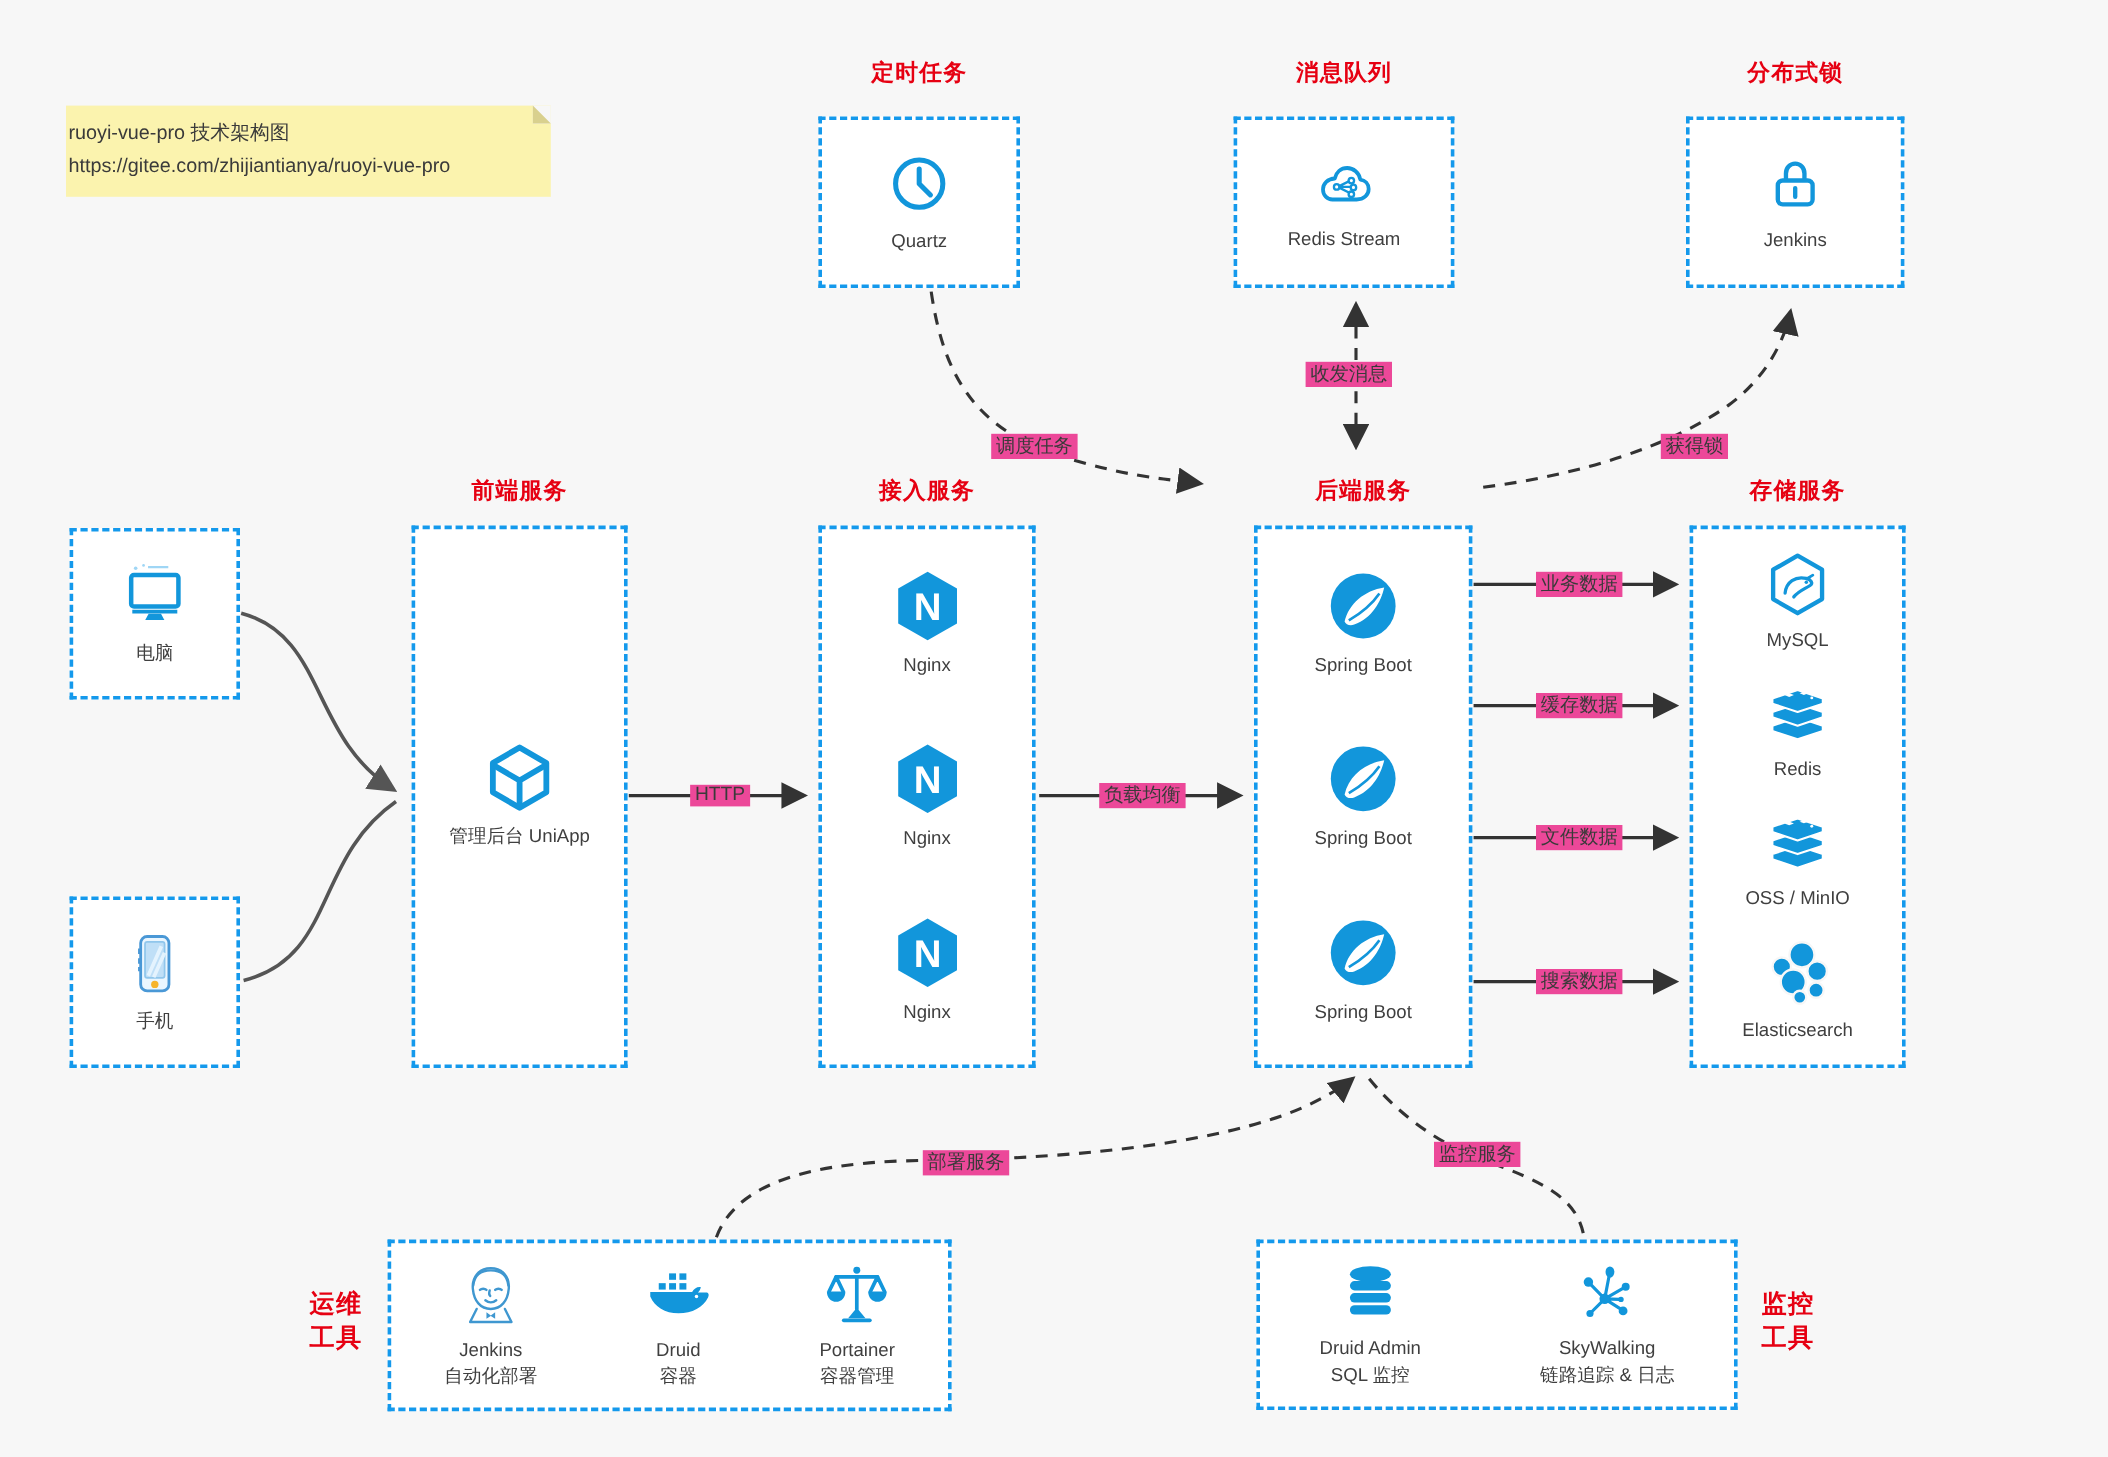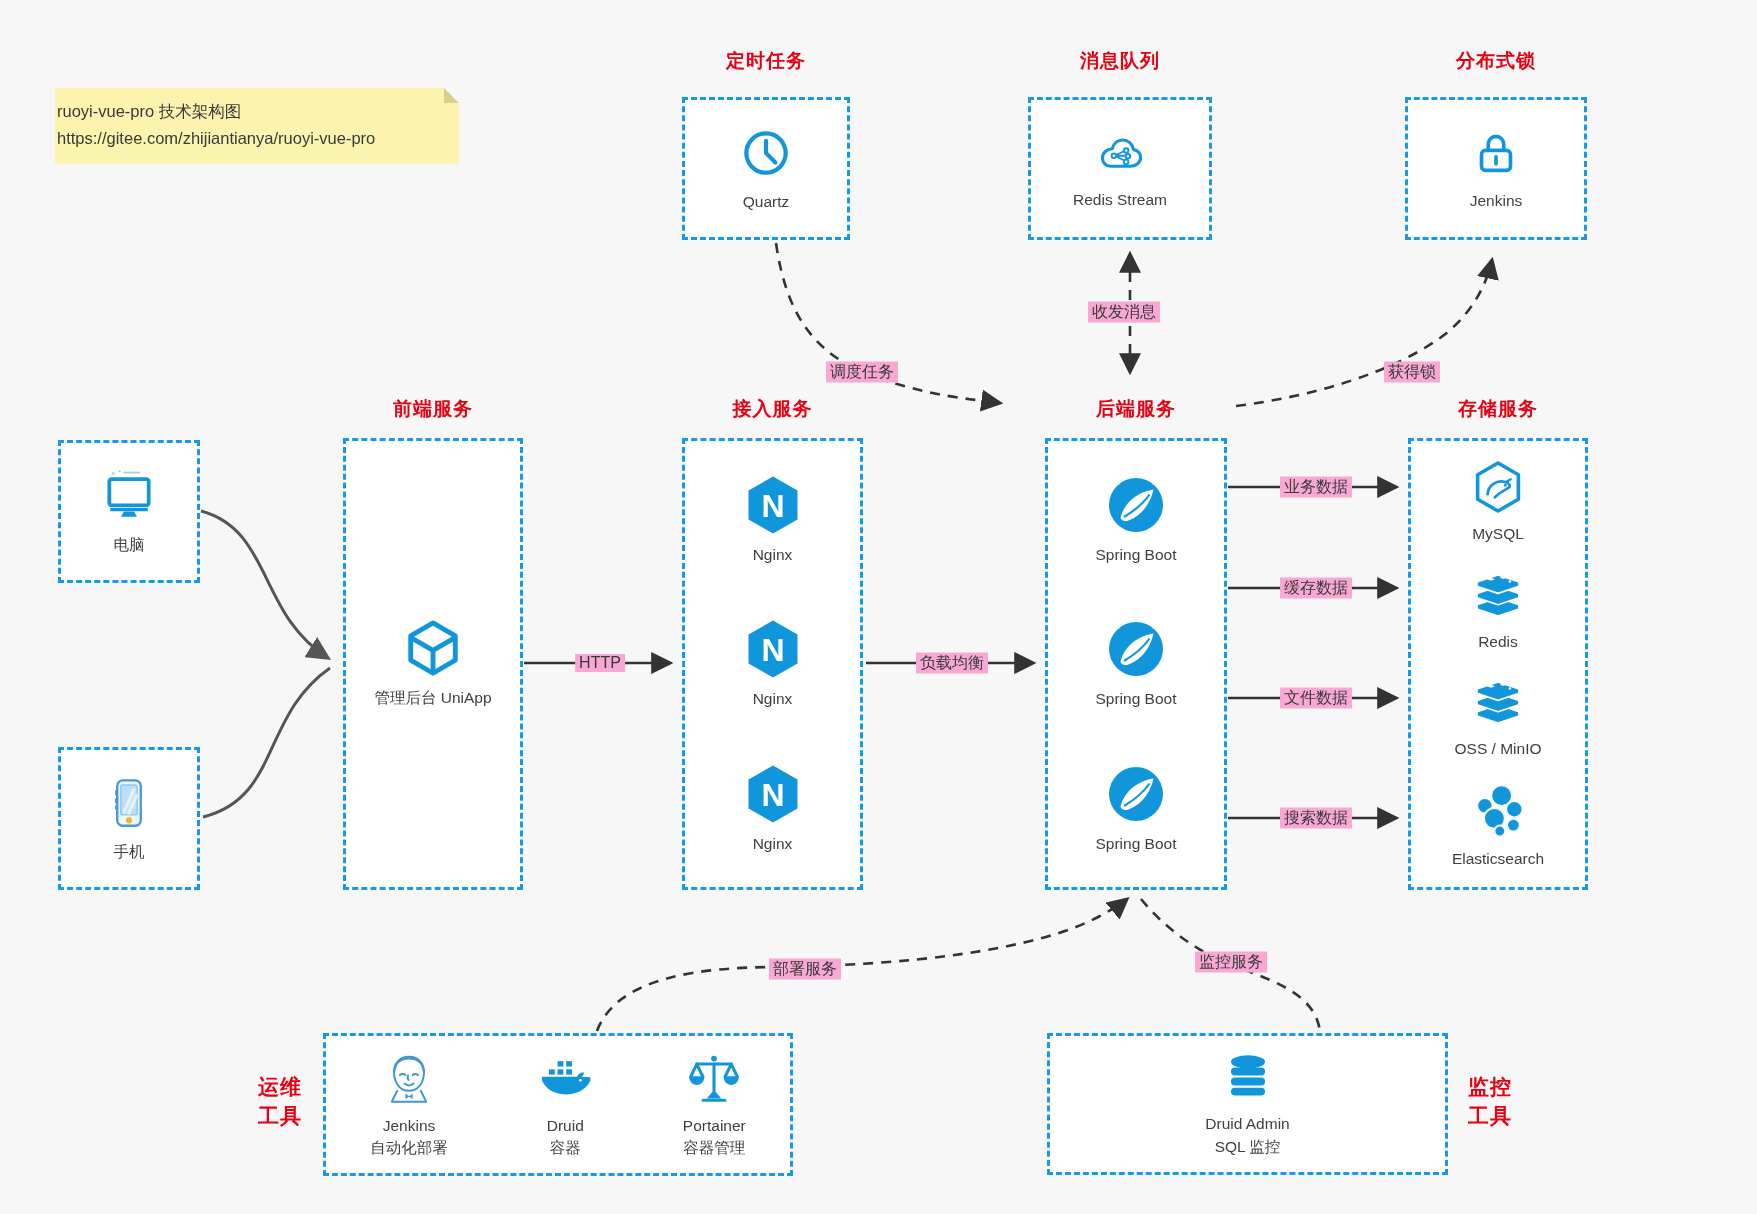--- a/index.html
+++ b/index.html
@@ -16,21 +16,21 @@
   .vcol{display:flex;flex-direction:column;justify-content:space-around;align-items:center;padding:6px 0}
   .hrow{display:flex;flex-direction:row;justify-content:space-around;align-items:center}
   .svc-title{
     position:absolute;z-index:2;color:#e60012;font-weight:bold;
     font-size:19px;text-align:center;letter-spacing:1px;white-space:nowrap;
   }
   .item{display:flex;flex-direction:column;align-items:center;gap:7px}
   .lbl{font-size:15.5px;color:#3f3f3f;white-space:nowrap;text-align:center;line-height:1.45}
   .edge-label{
     position:absolute;transform:translate(-50%,-50%);
-    background:#f9a8d4;padding:0 4px;font-size:16px;color:#3a3a3a;
+    background:#ec4899;padding:0 4px;font-size:16px;color:#3a3a3a;
     white-space:nowrap;z-index:4;
   }
   .side-label{
     position:absolute;color:#e60012;font-weight:bold;font-size:21px;
     line-height:1.4;text-align:center;z-index:2;white-space:nowrap;letter-spacing:1px;
   }
   #overlay{position:absolute;left:0;top:0;z-index:3;pointer-events:none}
   .note{
     position:absolute;left:55px;top:88px;width:404px;height:76px;box-sizing:border-box;
     background:#fbf3ae;padding:10px 2px;font-size:16.5px;color:#3a3a3a;line-height:1.65;z-index:2;
@@ -369,20 +369,29 @@
 </div>
 
 <div class="box hrow" style="left:1047px;top:1033px;width:401px;height:142px">
   <div class="item">
     <svg class="icon" width="56" height="56">
         <use href="#sym-druid"></use>
       </svg>
     <div class="lbl">
       <div>Druid Admin</div>
       <div>SQL 监控</div>
+    </div>
+  </div>
+  <div class="item">
+    <svg class="icon" width="56" height="56">
+        <use href="#sym-sky"></use>
+      </svg>
+    <div class="lbl">
+      <div>SkyWalking</div>
+      <div>链路追踪 &amp; 日志</div>
     </div>
   </div>
 </div>
 <div class="side-label" style="left:1458px;top:1072px;width:64px">
   <div>监控</div>
   <div>工具</div>
 </div>
 
 <svg id="overlay" width="1757" height="1214" viewBox="0 0 1757 1214">
   <defs>

